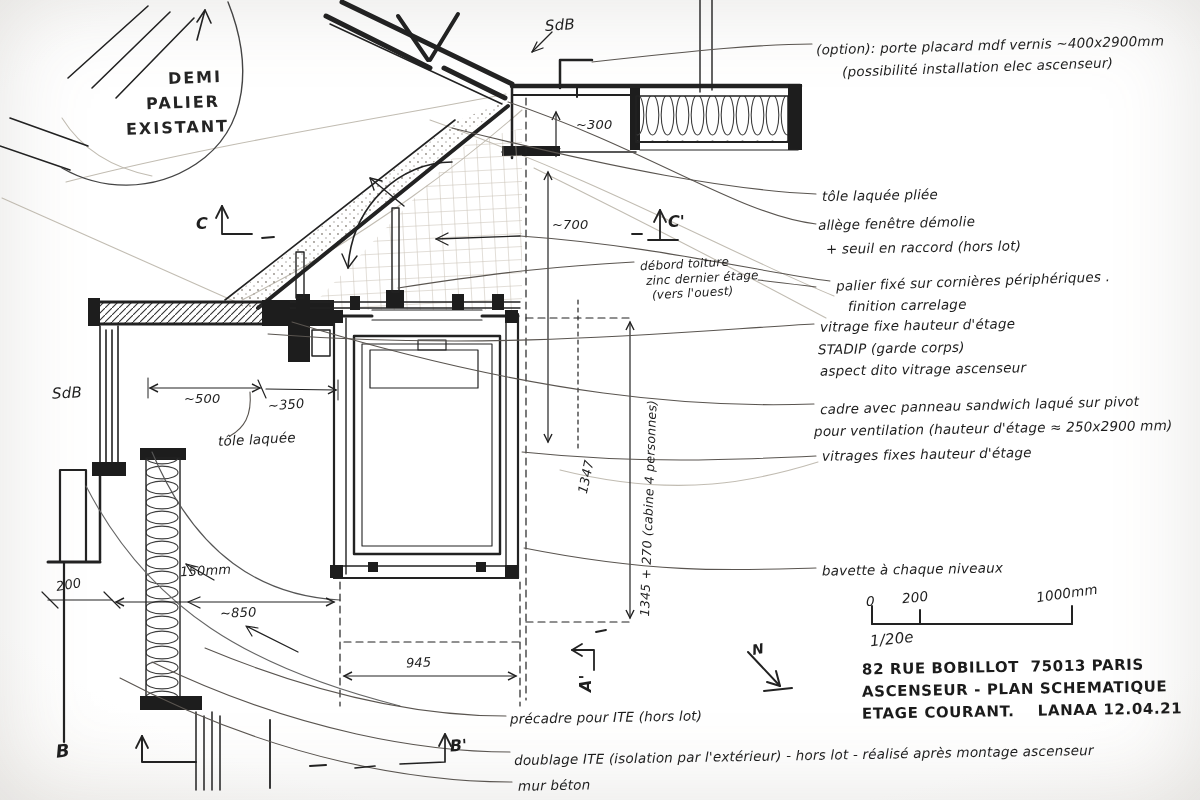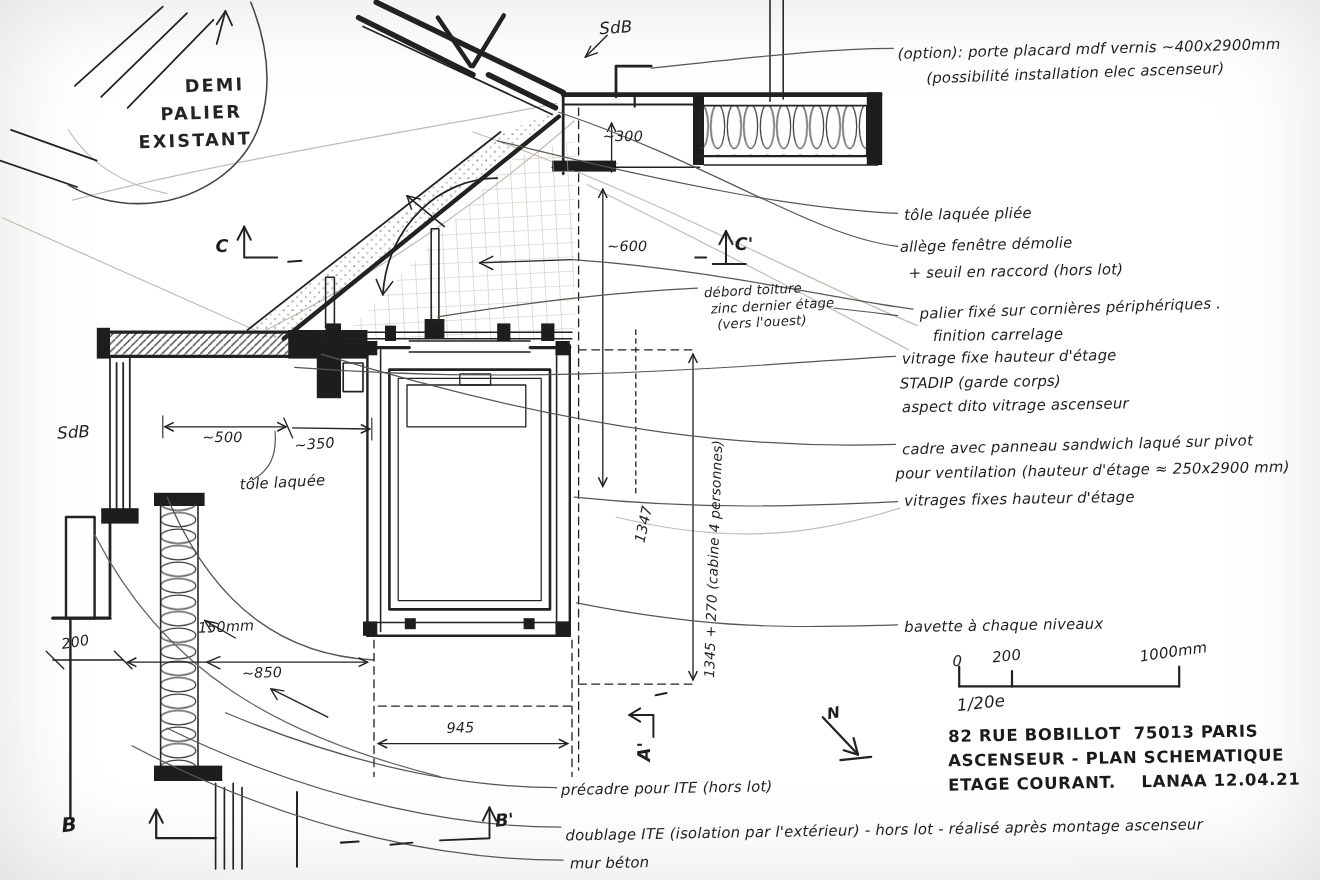--- a/index.html
+++ b/index.html
@@ -263,22 +263,22 @@
 <span class="lbl" style="left:822px;top:562px;transform:rotate(-1deg);">bavette à chaque niveaux</span>
 
 <span class="lbl small" style="left:640px;top:258px;transform:rotate(-3deg);">débord toiture</span>
 <span class="lbl small" style="left:646px;top:272px;transform:rotate(-3deg);">zinc dernier étage</span>
 <span class="lbl small" style="left:652px;top:287px;transform:rotate(-3deg);">(vers l'ouest)</span>
 
 <span class="lbl" style="left:510px;top:710px;transform:rotate(-1deg);">précadre pour ITE (hors lot)</span>
 <span class="lbl" style="left:514px;top:748px;transform:rotate(-1deg);">doublage ITE (isolation par l'extérieur) - hors lot - réalisé après montage ascenseur</span>
 <span class="lbl" style="left:518px;top:778px;transform:rotate(-1deg);">mur béton</span>
 
-<span class="lbl dim" style="left:548px;top:118px;font-style:italic;">~300</span>
-<span class="lbl dim" style="left:552px;top:218px;">~600</span>
+<span class="lbl dim" style="left:576px;top:118px;font-style:italic;">~300</span>
+<span class="lbl dim" style="left:552px;top:218px;">~700</span>
 <span class="lbl dim" style="left:184px;top:392px;">~500</span>
 <span class="lbl dim" style="left:268px;top:398px;transform:rotate(-4deg);">~350</span>
 <span class="lbl dim" style="left:180px;top:564px;transform:rotate(-3deg);">150mm</span>
 <span class="lbl dim" style="left:56px;top:578px;transform:rotate(-9deg);">200</span>
 <span class="lbl dim" style="left:220px;top:606px;transform:rotate(-2deg);">~850</span>
 <span class="lbl dim" style="left:406px;top:656px;transform:rotate(-2deg);">945</span>
 <span class="lbl dim" style="left:576px;top:492px;transform:rotate(-78deg);transform-origin:0 0;">1347</span>
 <span class="lbl dim" style="left:638px;top:616px;transform:rotate(-88deg);transform-origin:0 0;font-size:12.5px;">1345 + 270 (cabine 4 personnes)</span>
 
 <span class="lbl mark" style="left:196px;top:216px;">C</span>

